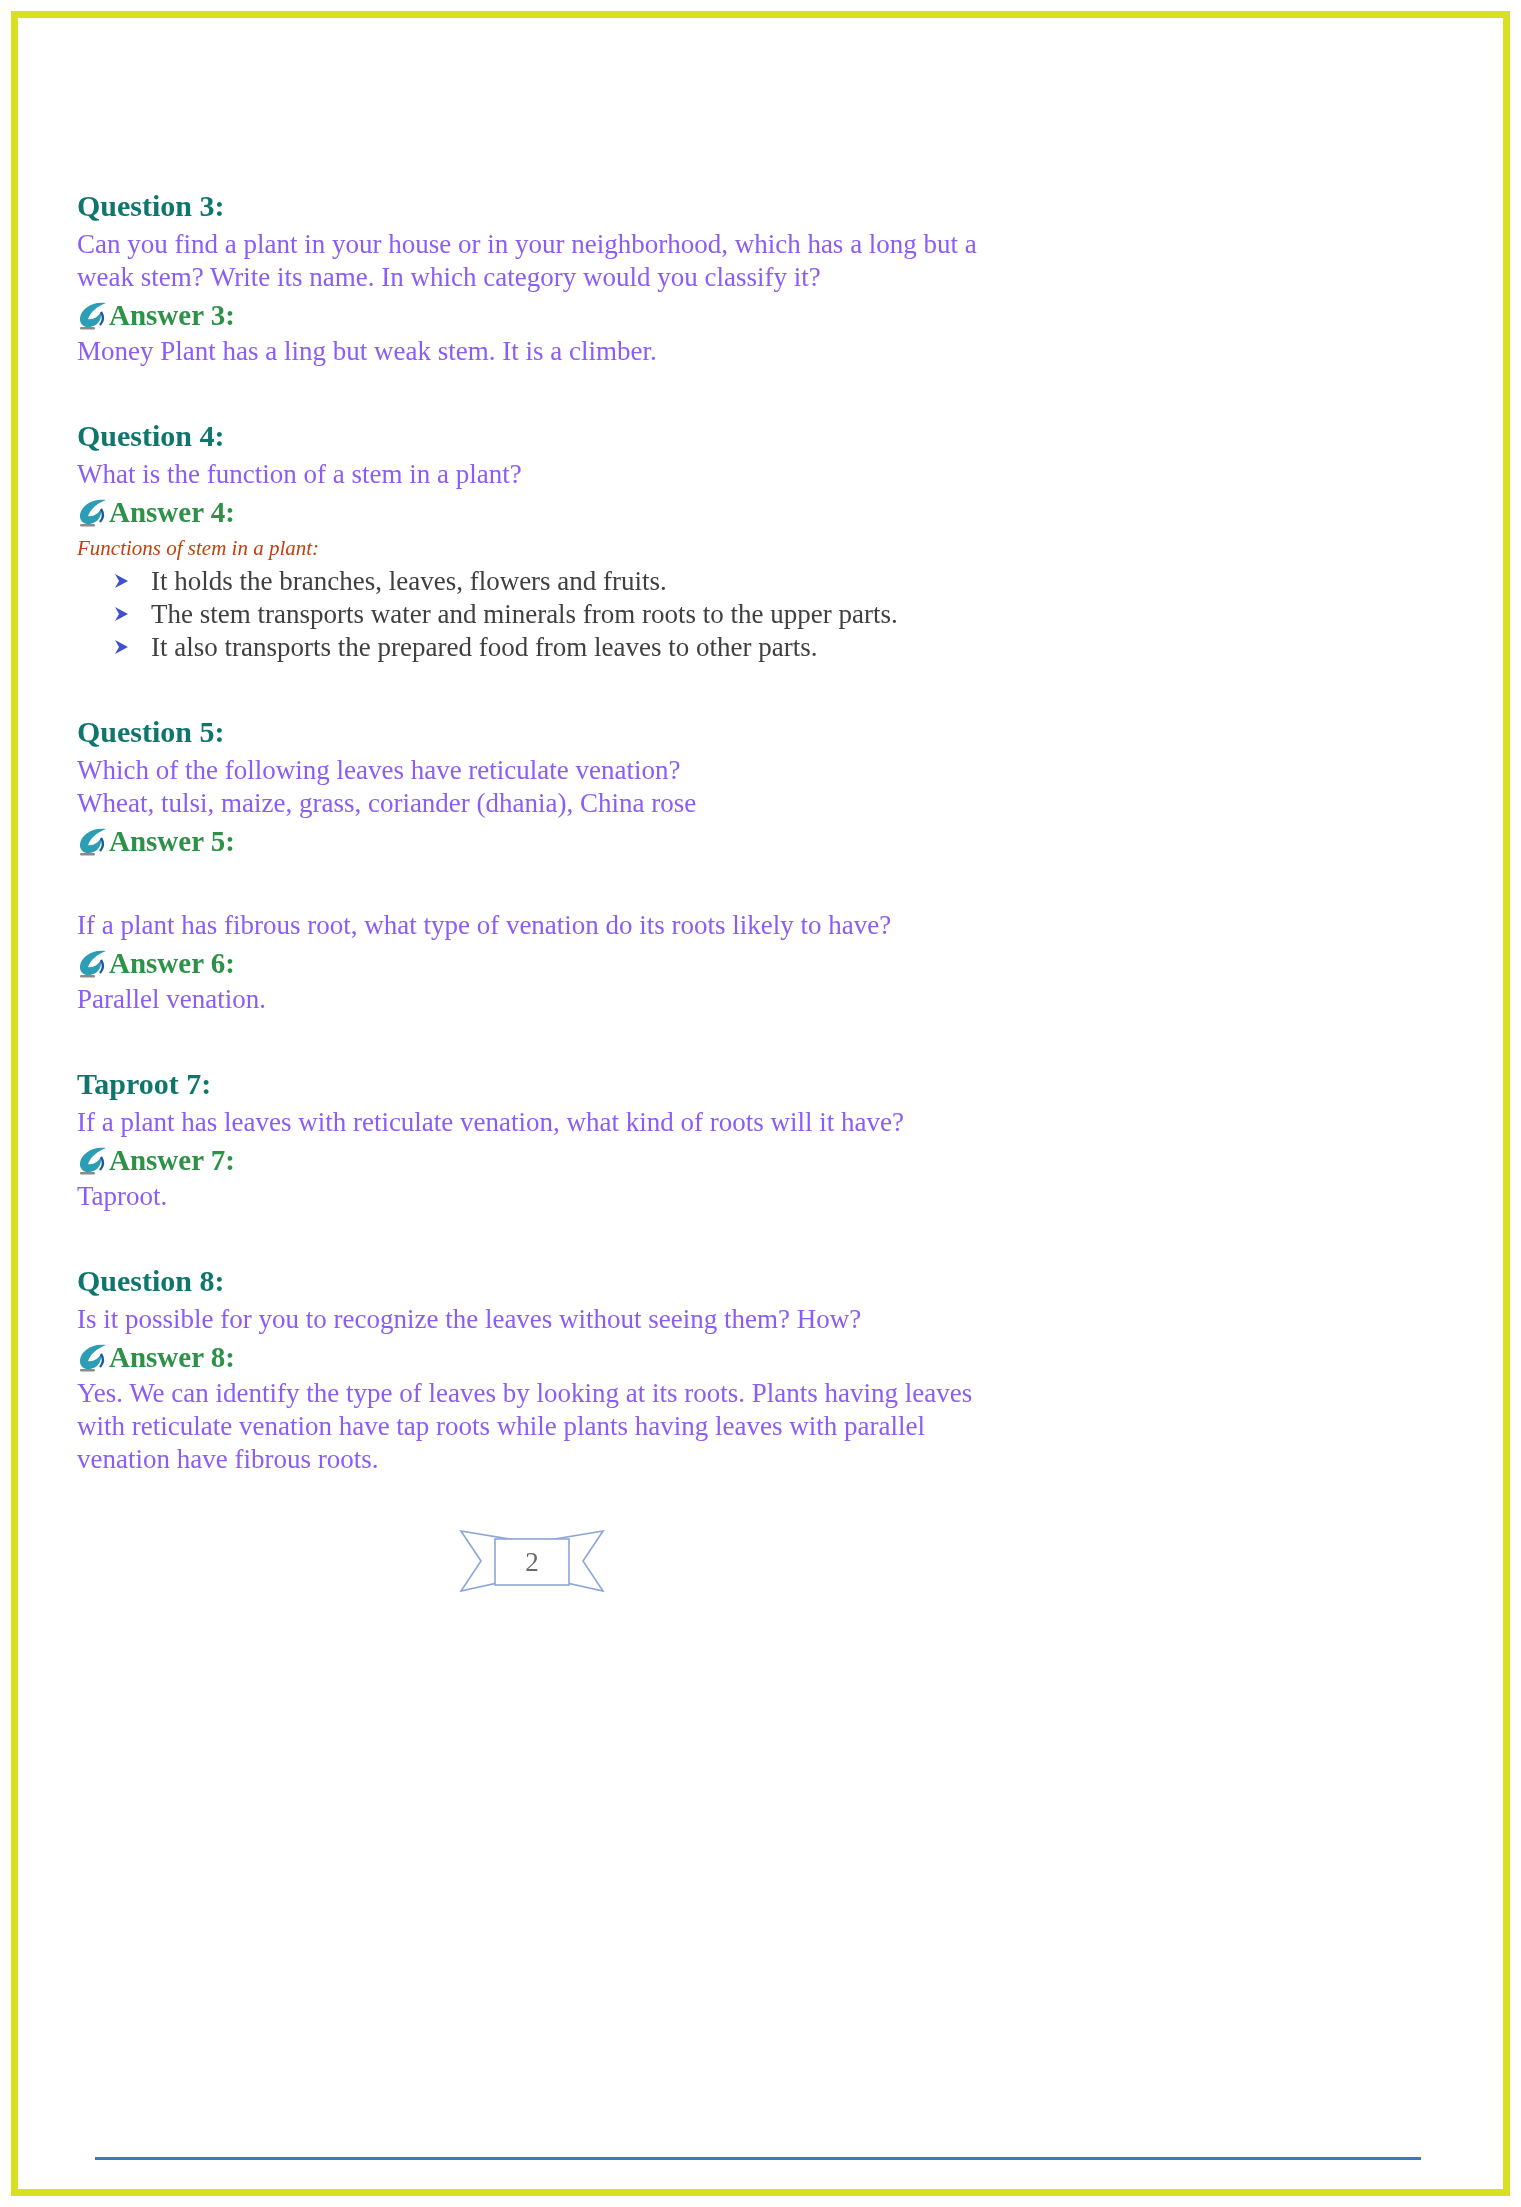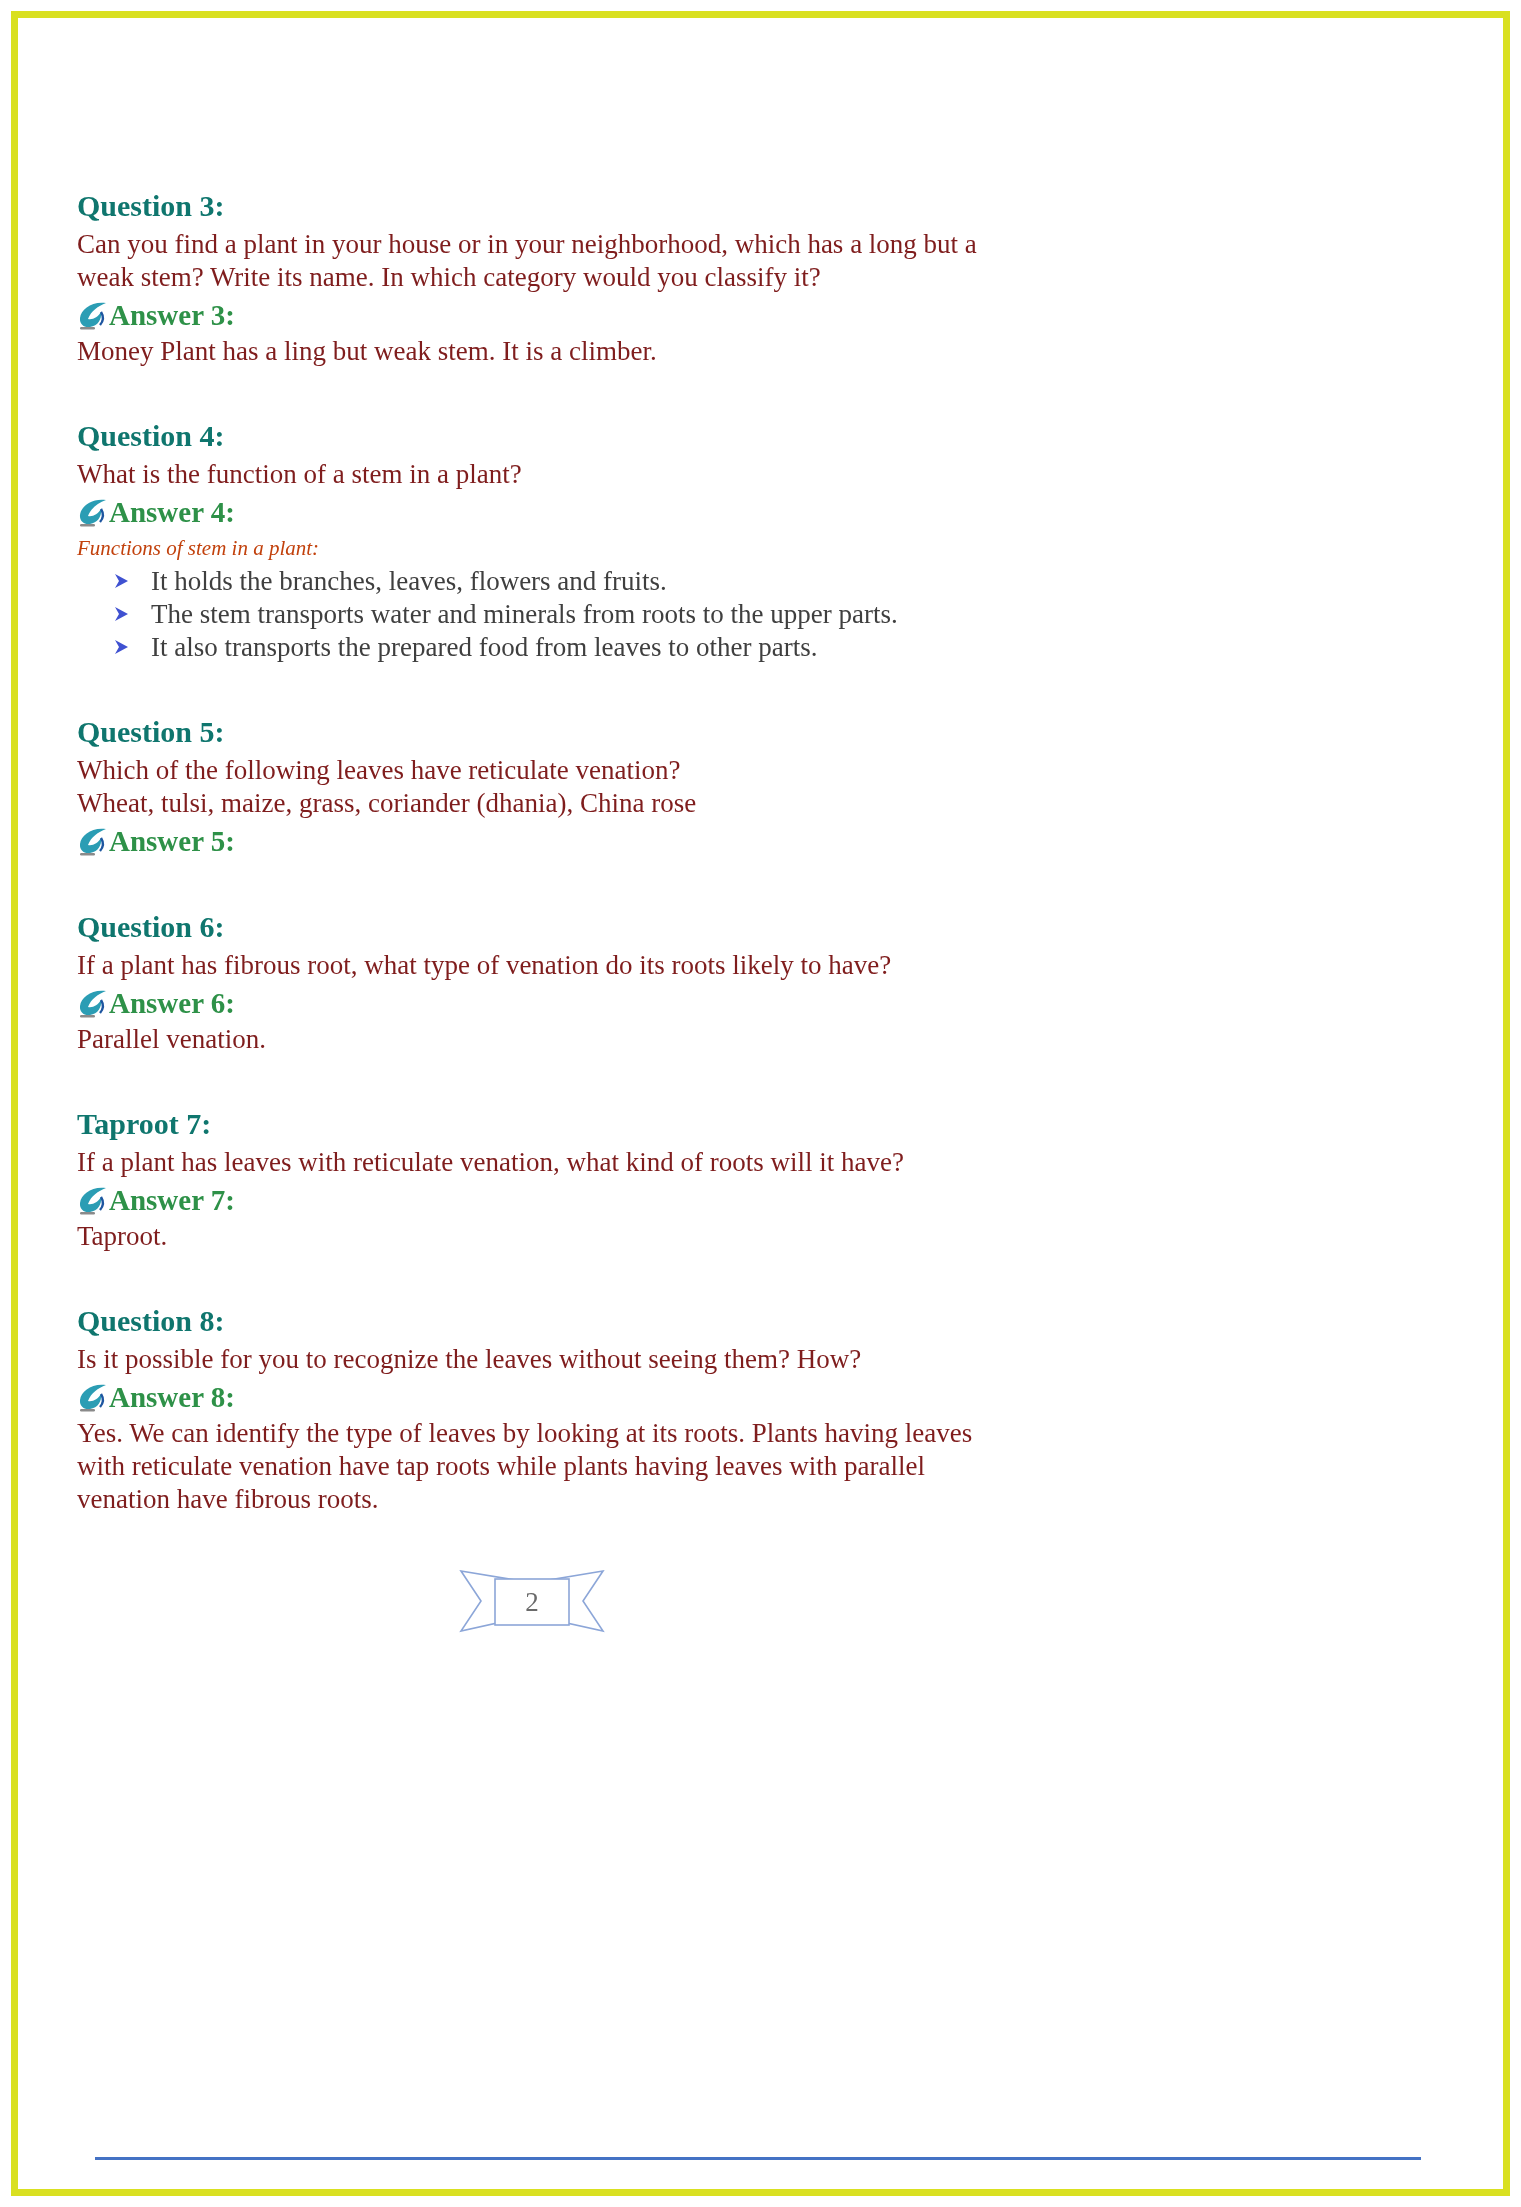--- a/index.html
+++ b/index.html
@@ -24,21 +24,21 @@
   .q-heading {
     margin: 0 0 4px 0;
     font-size: 30px; font-weight: bold;
     color: #0f766e;
     line-height: 36px;
   }
   p.body {
     margin: 0;
     font-size: 27px;
     line-height: 33px;
-    color: #7f1d1d;
+    color: #8b5cf6;
   }
   .a-heading {
     display: flex; align-items: center;
     margin: 3px 0 2px 0;
   }
   .a-label {
     font-size: 29px; font-weight: bold;
     color: #2e9148;
     line-height: 36px;
   }
@@ -155,21 +155,20 @@
           <path d="M29 3 C15 1 4 9 3 18 C2.4 24 7 28 13 27 C21 26 25 19 24 12 C21 17 16 20 11 19 C14 11 21 6 29 3 Z" fill="#2b9db4"></path>
           <path d="M24 12 C26.5 16 26.5 21 23 25" stroke="#1e56a0" stroke-width="2.4" fill="none"></path>
           <rect x="3" y="27" width="15" height="2.4" rx="1.2" fill="#8a8a8a"></rect>
         </svg>
       </span>
       <span class="a-label">Answer 5:</span>
     </div>
   </section>
 
   <section class="qa">
-    <h2 class="q-heading">Question 6:</h2>
     <p class="body">If a plant has fibrous root, what type of venation do its roots likely to have?</p>
     <div class="a-heading">
       <span class="logo">
         <svg viewBox="0 0 32 30" width="32" height="30" aria-hidden="true">
           <path d="M29 3 C15 1 4 9 3 18 C2.4 24 7 28 13 27 C21 26 25 19 24 12 C21 17 16 20 11 19 C14 11 21 6 29 3 Z" fill="#2b9db4"></path>
           <path d="M24 12 C26.5 16 26.5 21 23 25" stroke="#1e56a0" stroke-width="2.4" fill="none"></path>
           <rect x="3" y="27" width="15" height="2.4" rx="1.2" fill="#8a8a8a"></rect>
         </svg>
       </span>
       <span class="a-label">Answer 6:</span>

